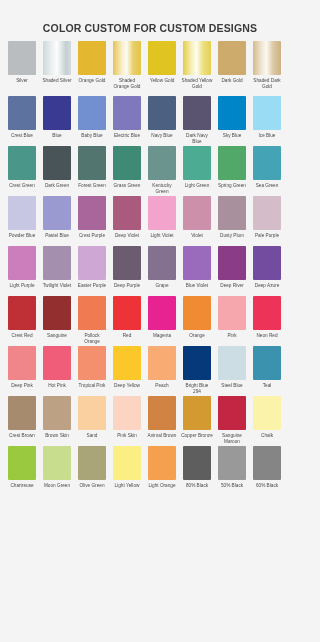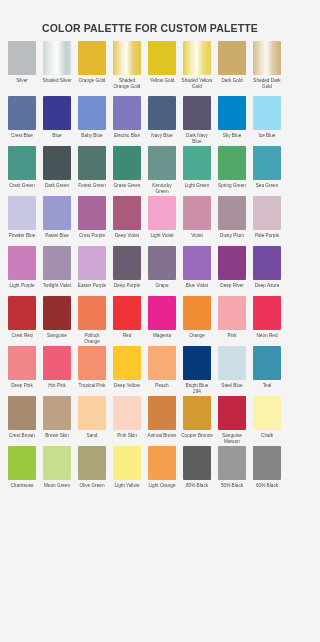--- a/index.html
+++ b/index.html
@@ -53,21 +53,21 @@
     margin-top: 3px;
     width: 32px;
     word-wrap: break-word;
     height: 12px;
   }
   .row-tall .swatch-label { height: 17px; }
 </style>
 </head>
 <body style="background: rgb(244, 244, 244);">
 
-<h1 id="page-title">COLOR PALETTE FOR CUSTOM PALETTE</h1>
+<h1 id="page-title">COLOR CUSTOM FOR CUSTOM DESIGNS</h1>
 
 <div id="palette">
     <div class="palette-row row-tall">
       <div class="swatch-cell">
         <div class="swatch-chip" style="background: rgb(185, 189, 192);"></div>
         <div class="swatch-label">Silver</div>
       </div>
       <div class="swatch-cell">
         <div class="swatch-chip" style="background: linear-gradient(90deg, rgb(205, 216, 216) 0%, rgb(233, 238, 238) 28%, rgb(253, 253, 253) 50%, rgb(195, 207, 210) 82%, rgb(212, 220, 221) 100%);"></div>
         <div class="swatch-label">Shaded Silver</div>

